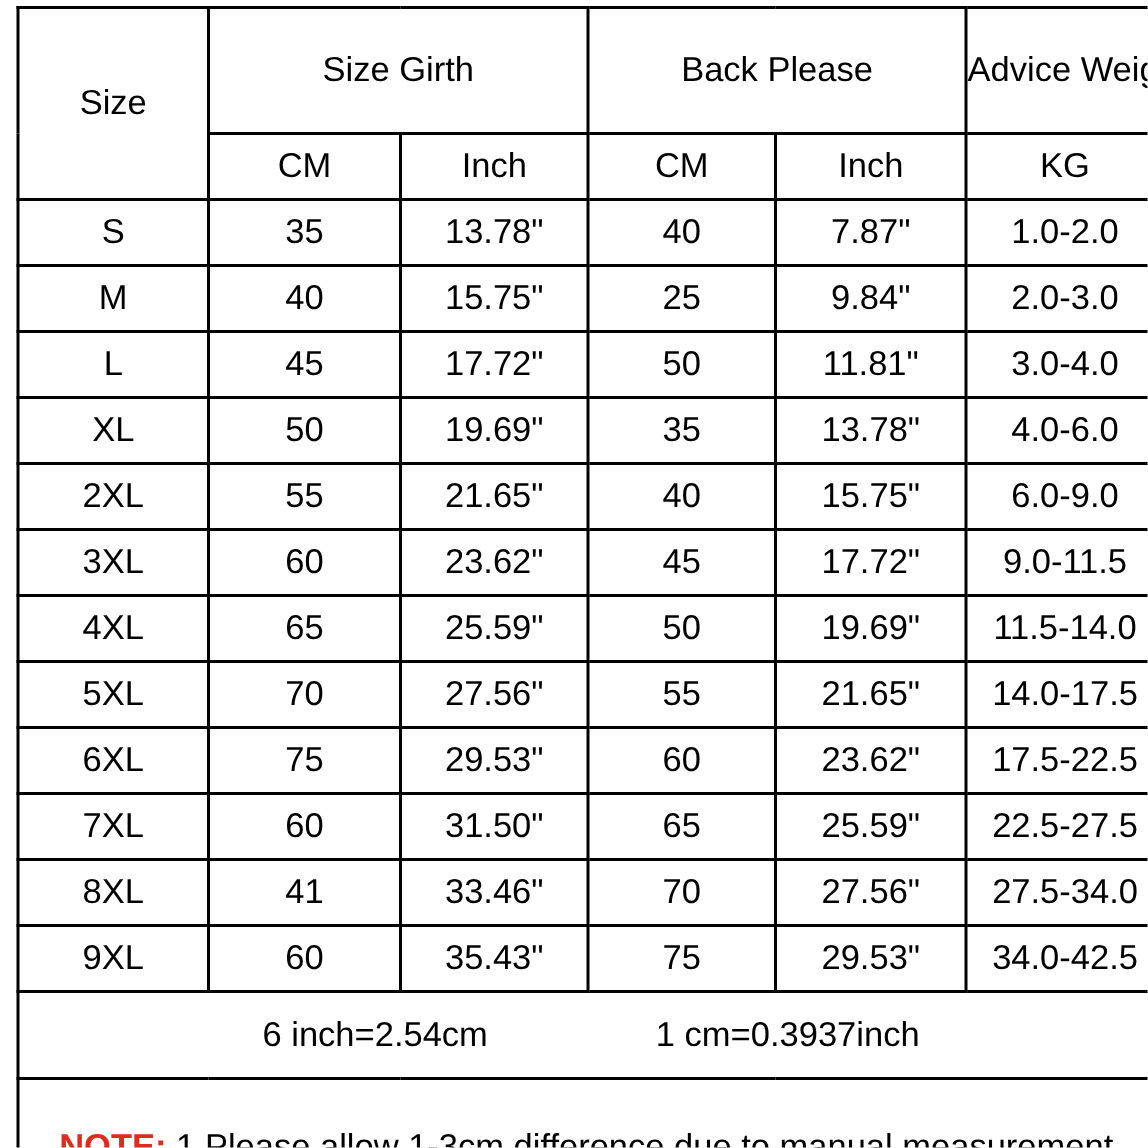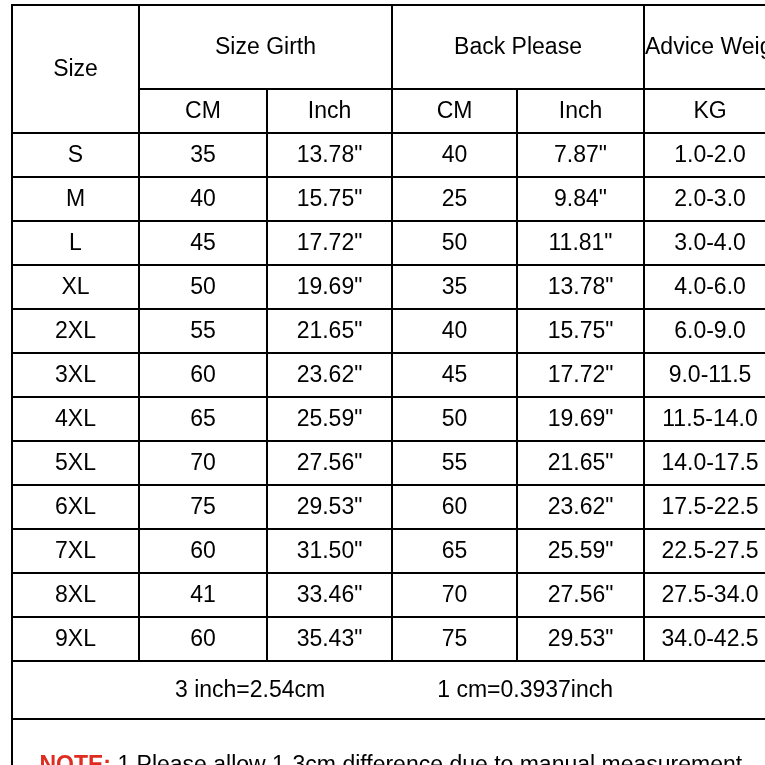--- a/index.html
+++ b/index.html
@@ -190,21 +190,21 @@
         <td>9XL</td>
         <td>60</td>
         <td>35.43"</td>
         <td>75</td>
         <td>29.53"</td>
         <td>34.0-42.5</td>
       </tr>
       <tr class="conversion-row">
         <td colspan="6" class="conversion-cell">
           <div class="conversion-inner">
-            <span>3 inch=2.54cm</span>
+            <span>6 inch=2.54cm</span>
             <span>1 cm=0.3937inch</span>
           </div>
         </td>
       </tr>
       <tr class="note-row">
         <td colspan="6" class="note-cell">
           <span class="note-label">NOTE:</span>
           <span>1.Please allow 1-3cm difference due to manual measurement.</span>
         </td>
       </tr>

